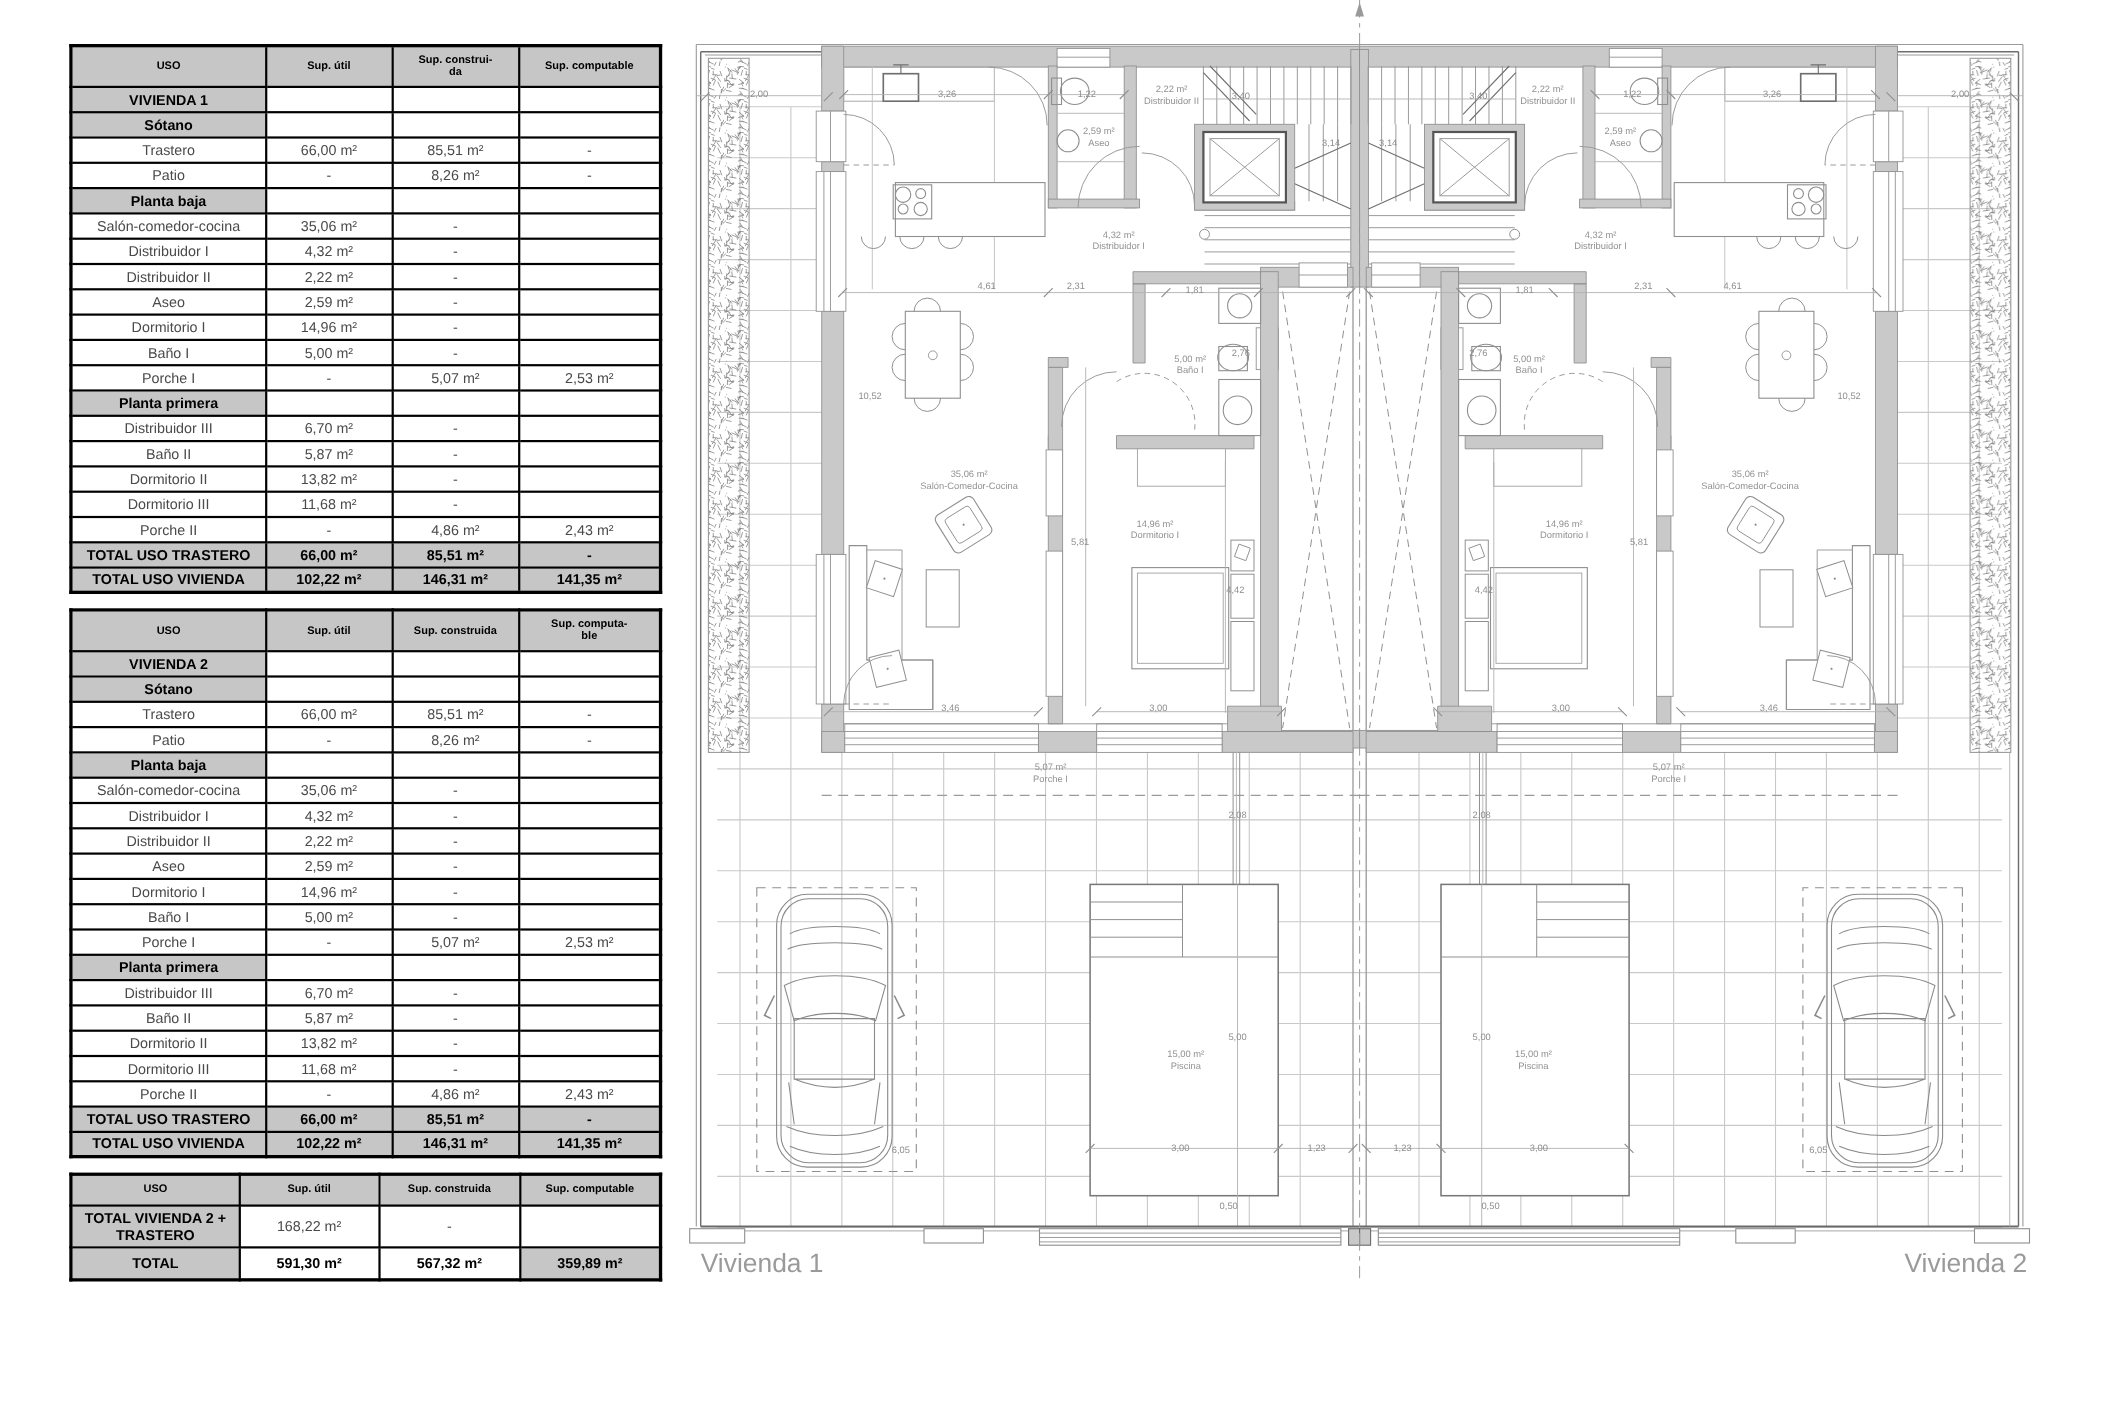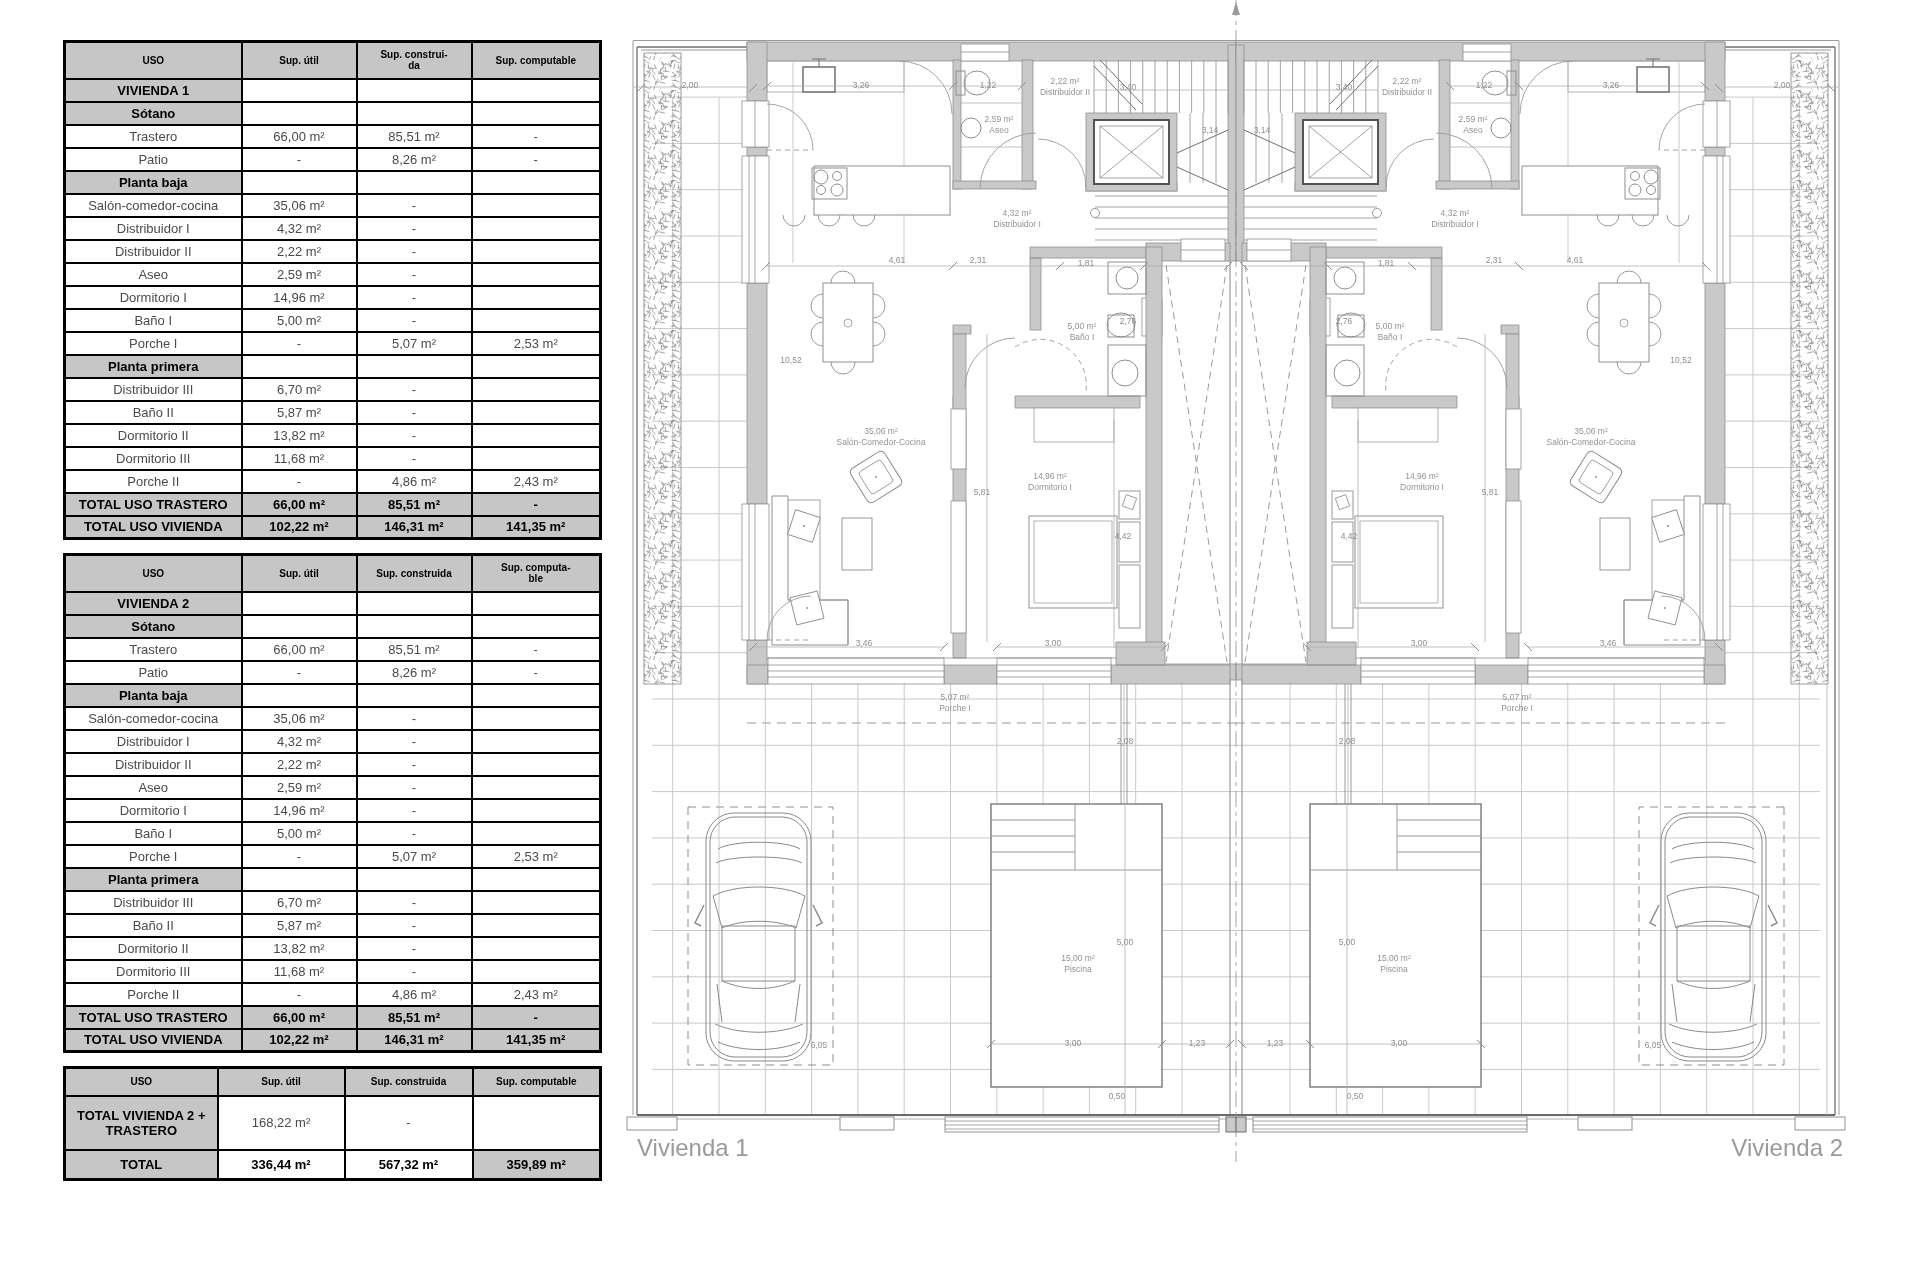--- a/index.html
+++ b/index.html
@@ -707,26 +707,26 @@
       <col style="width:128px">
       <col style="width:128px">
     </colgroup>
 <tbody>
       <tr style="height:28px">
         <th>USO</th>
         <th>Sup. útil</th>
         <th>Sup. construida</th>
         <th>Sup. computable</th>
       </tr>
-<tr style="height:54px">
+<tr style="height:38px">
         <td class="g b">TOTAL VIVIENDA 2 + TRASTERO</td>
         <td>168,22 m²</td>
         <td>-</td>
         <td></td>
       </tr>
 <tr style="height:30px">
         <td class="g b">TOTAL</td>
-        <td class="b">336,44 m²</td>
+        <td class="b">591,30 m²</td>
         <td class="b">567,32  m²</td>
         <td class="g b">359,89  m²</td>
       </tr>
 </tbody>
   </table>
 
 </body></html>

